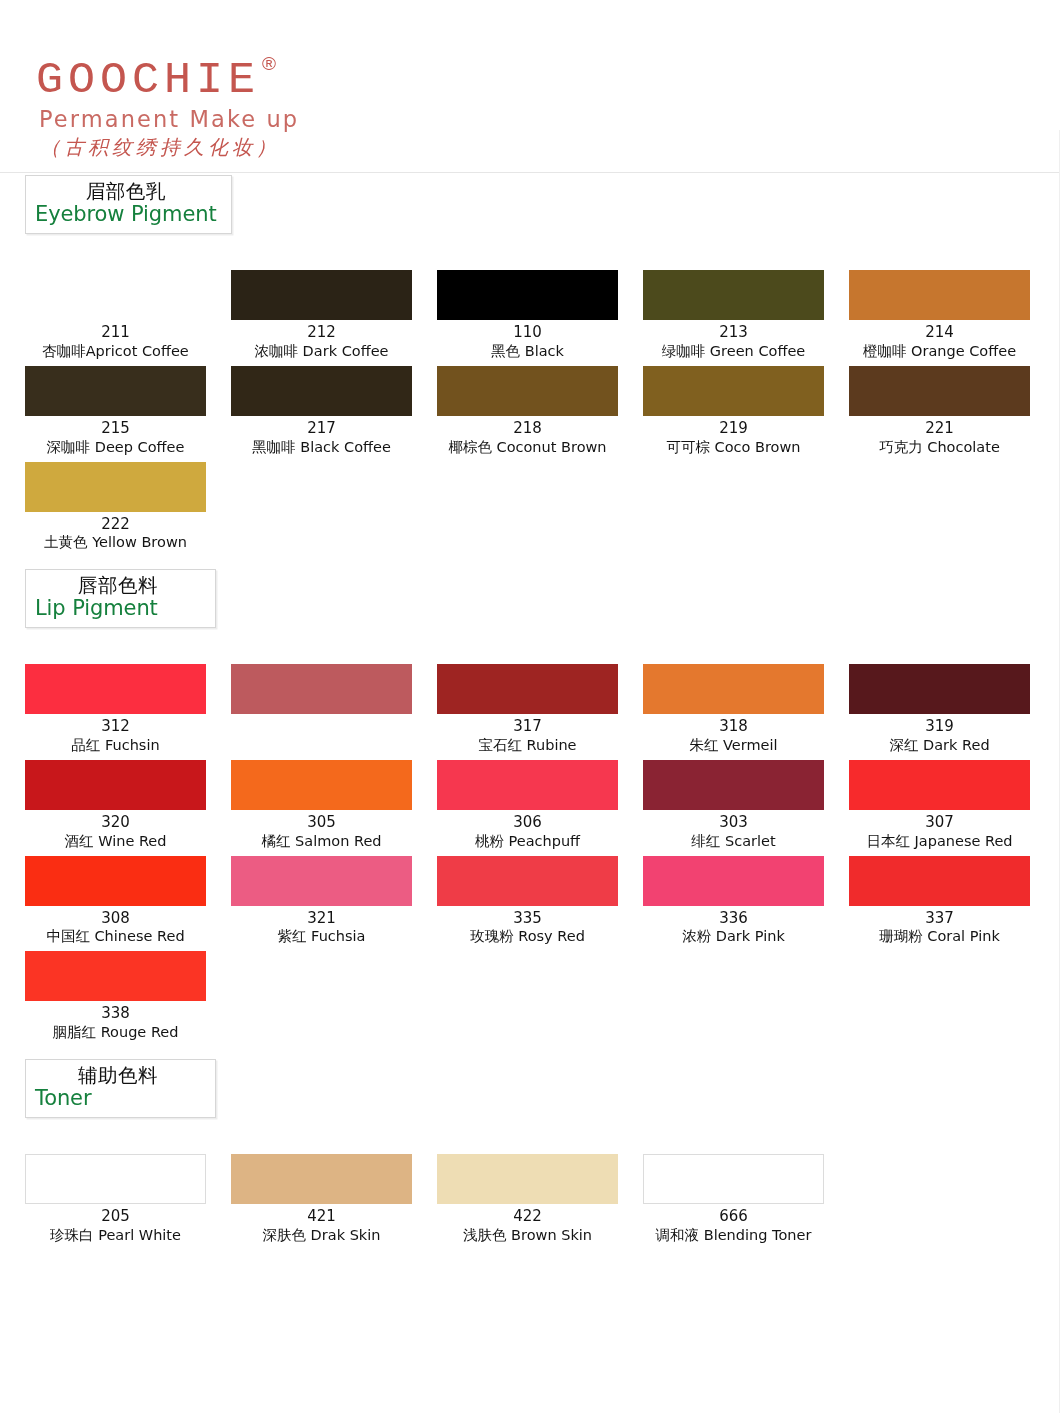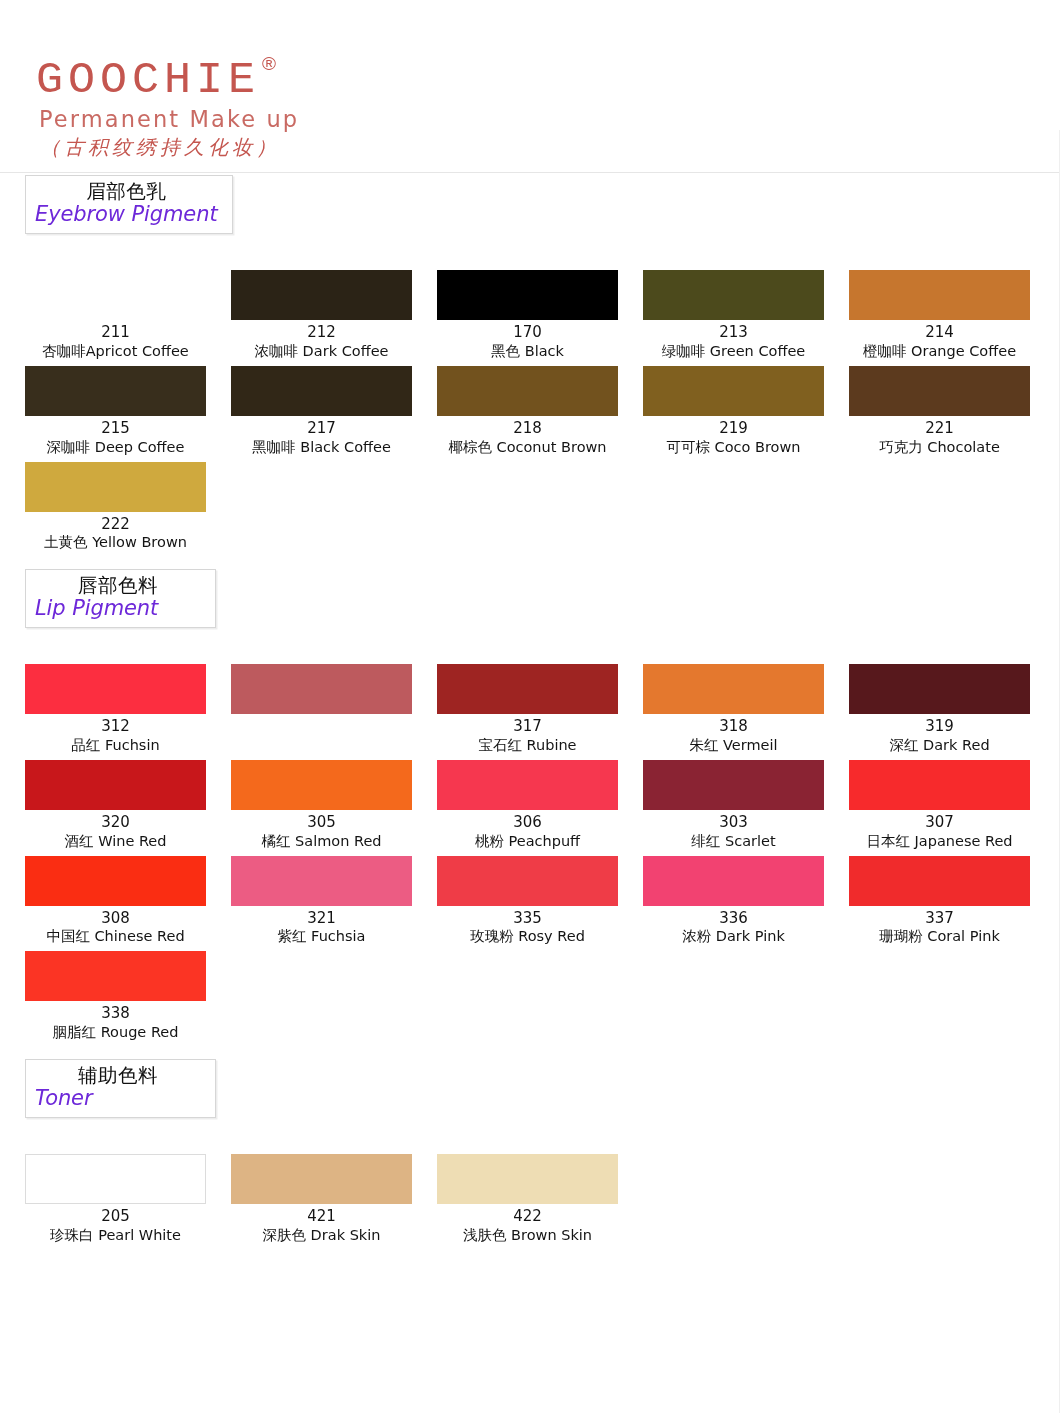--- a/index.html
+++ b/index.html
@@ -99,24 +99,23 @@
     font-family: "DejaVu Sans", sans-serif;
     font-size: 19.5px;
     color: #111;
     display: block;
     letter-spacing: 0.5px;
     text-align: center;
   }
   .section-title .en {
     font-family: "DejaVu Sans", sans-serif;
     font-size: 21px;
-    color: #6d28d9;
+    color: #15803d;
     display: block;
     letter-spacing: -0.1px;
-    font-style: italic;
   }
 
   .grid {
     display: grid;
     grid-template-columns: repeat(5, 206px);
     column-gap: 0px;
     margin-left: 25px;
   }
   .cell {
     width: 206px;
@@ -184,21 +183,21 @@
       <div class="cell">
         <div class="swatch" style="background: rgb(43, 35, 22);"></div>
         <div class="cap">
           <span class="code">212</span>
           <span class="nm">浓咖啡 Dark Coffee</span>
         </div>
       </div>
       <div class="cell">
         <div class="swatch" style="background: rgb(0, 0, 0);"></div>
         <div class="cap">
-          <span class="code">170</span>
+          <span class="code">110</span>
           <span class="nm">黑色 Black</span>
         </div>
       </div>
       <div class="cell">
         <div class="swatch" style="background: rgb(76, 74, 28);"></div>
         <div class="cap">
           <span class="code">213</span>
           <span class="nm">绿咖啡 Green Coffee</span>
         </div>
       </div>
@@ -403,13 +402,20 @@
           <span class="nm">深肤色 Drak Skin</span>
         </div>
       </div>
       <div class="cell">
         <div class="swatch" style="background: rgb(238, 221, 180);"></div>
         <div class="cap">
           <span class="code">422</span>
           <span class="nm">浅肤色 Brown Skin</span>
         </div>
       </div>
+      <div class="cell">
+        <div class="swatch outlined" style="background: rgb(255, 255, 255);"></div>
+        <div class="cap">
+          <span class="code">666</span>
+          <span class="nm">调和液 Blending Toner</span>
+        </div>
+      </div>
     </div></div>
 
 </body></html>

